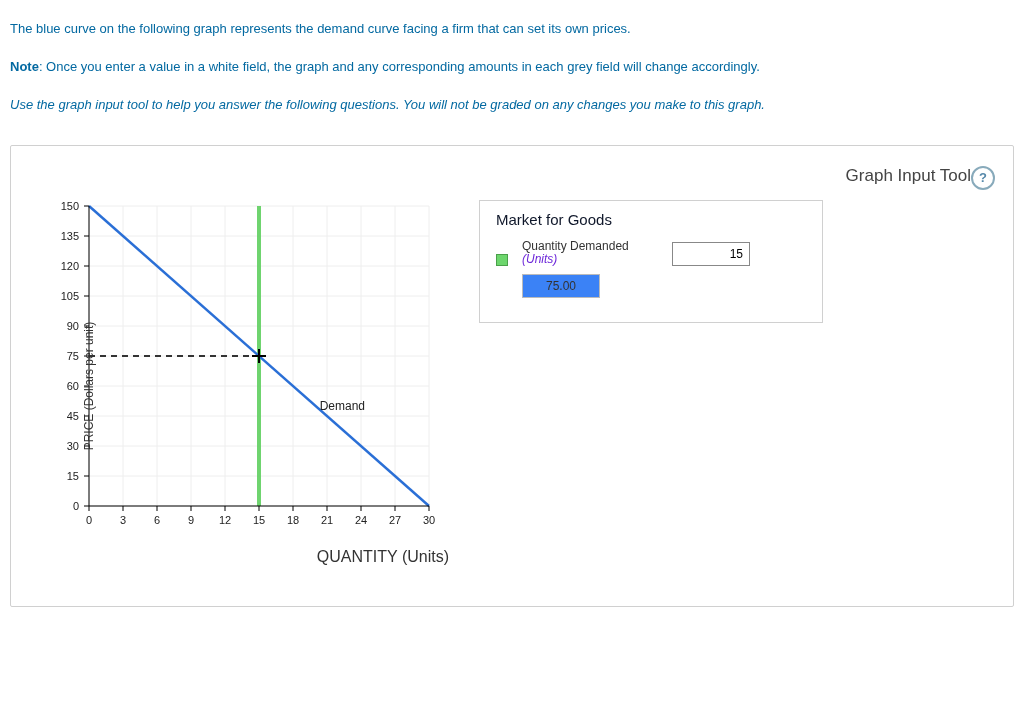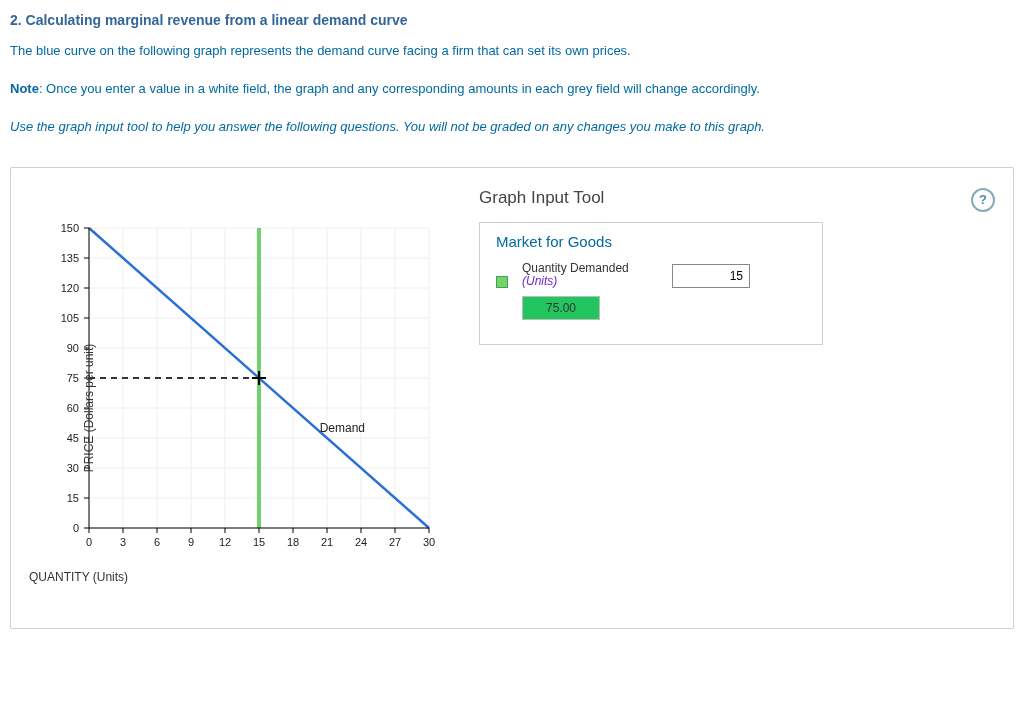--- a/index.html
+++ b/index.html
@@ -49,33 +49,32 @@
 .axis-label-y {
   position: absolute;
   left: -4px;
   top: 50%;
   transform: translateY(-50%) rotate(-90deg);
   transform-origin: center;
   font-size: 12px;
   white-space: nowrap;
 }
 .axis-label-x {
-  text-align: left;
-  font-size: 12px;
+  text-align: right;
+  font-size: 16px;
   margin-top: 2px;
 }
 .right-col {
   flex: 1;
   padding-left: 30px;
 }
 .tool-row {
   display: flex;
-  justify-content: space-between;
+  justify-content: flex-end;
   align-items: flex-start;
-  gap: 36px;
 }
 .tool-title {
   font-size: 17px;
   color: #444;
   margin: 0 0 14px 0;
 }
 .help-icon {
   width: 20px;
   height: 20px;
   border: 2px solid #88aabb;
@@ -88,21 +87,21 @@
   justify-content: center;
   cursor: pointer;
 }
 .market-box {
   border: 1px solid #d0d0d0;
   padding: 10px 16px 16px 16px;
   width: 310px;
 }
 .market-title {
   font-size: 15px;
-  color: #0369a1;
+  color: #0f172a;
   margin-bottom: 12px;
 }
 .field-row {
   display: flex;
   align-items: flex-end;
   margin-bottom: 8px;
   gap: 10px;
 }
 .swatch {
   width: 10px;
@@ -130,35 +129,31 @@
   font-size: 12px;
   text-align: right;
   padding: 1px 6px;
   background: #fff;
   font-family: inherit;
 }
 .num-readonly {
   width: 64px;
   height: 20px;
   border: 1px solid #bbb;
-  background: #22c55e;
+  background: #3b82f6;
   font-size: 12px;
   text-align: center;
   padding: 1px 6px;
   line-height: 20px;
 }
 </style>
 </head>
 <body>
 
 <div class="page">
-  <div class="q-title">
-    <span>2.</span>
-    <span>Calculating marginal revenue from a linear demand curve</span>
-  </div>
 
   <div class="body-text">The blue curve on the following graph represents the demand curve facing a firm that can set its own prices.</div>
 
   <div class="body-text">
     <strong><span>Note</span></strong><span>: Once you enter a value in a white field, the graph and any corresponding amounts in each grey field will change accordingly.</span>
   </div>
 
   <div class="body-text italic">Use the graph input tool to help you answer the following questions. You will not be graded on any changes you make to this graph.</div>
 
   <div class="panel">

